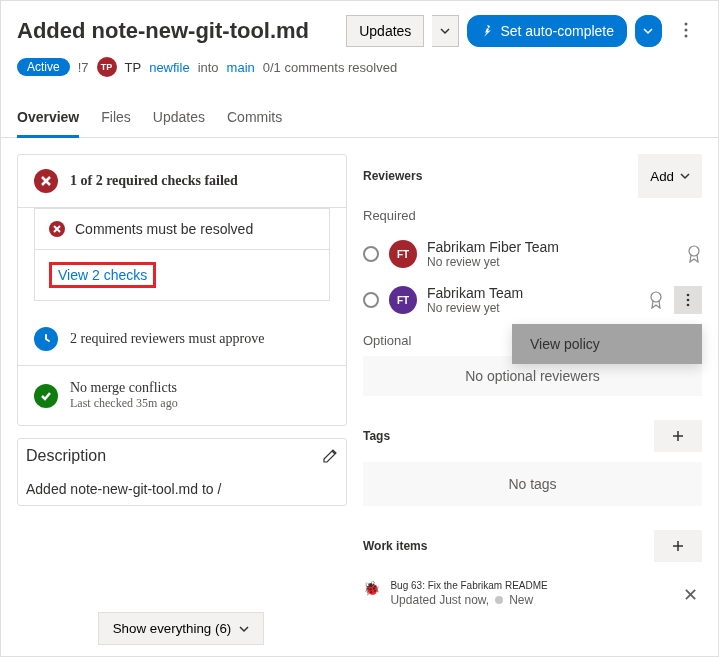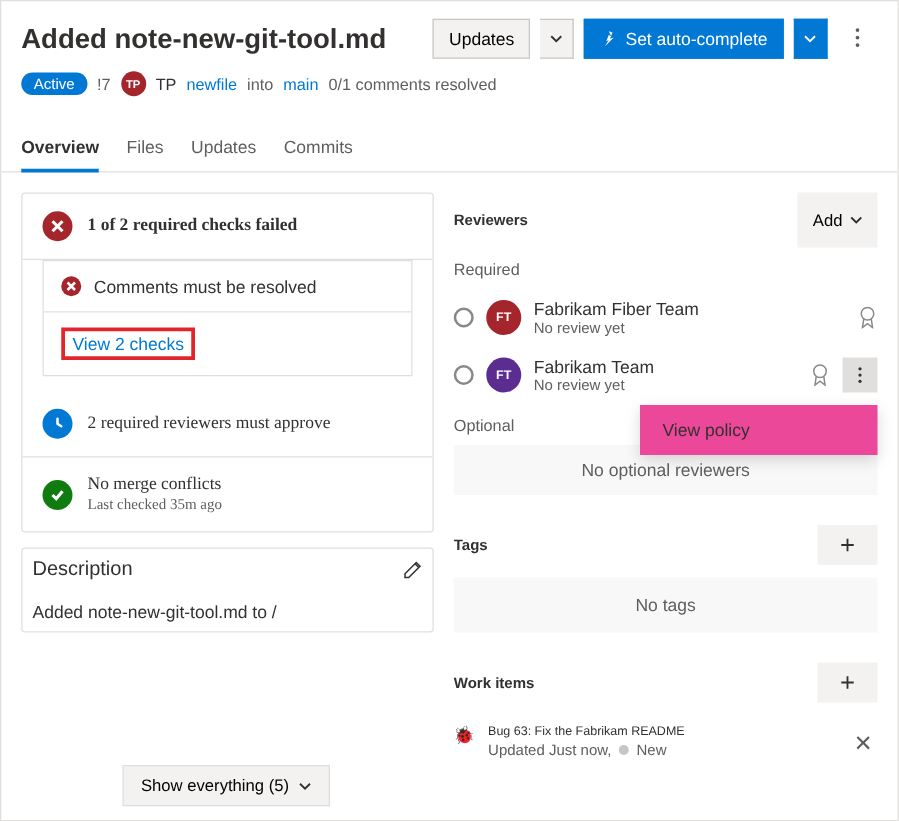--- a/index.html
+++ b/index.html
@@ -2,21 +2,21 @@
 <html><head>
 <meta charset="utf-8">
 <style>
 * { box-sizing: border-box; margin: 0; padding: 0; }
 body { font-family: "Segoe UI", -apple-system, sans-serif; font-size: 14px; color: #323130; background: #fff; width: 719px; height: 657px; overflow: hidden; border: 1px solid #e1dfdd; }
 .header { padding: 14px 16px 8px 16px; }
 .header-top { display: flex; align-items: center; gap: 8px; }
 .title { font-size: 22px; font-weight: 600; flex: 1; }
 .btn { display: inline-flex; align-items: center; gap: 6px; padding: 6px 12px; border: 1px solid #c8c6c4; background: #fff; cursor: pointer; font-size: 14px; height: 32px; }
 .btn-split-right { border-left: none; padding: 6px 8px; }
-.btn-primary { background: #0078d4; color: #fff; border-color: #0078d4; }
+.btn-primary { background: #0078d4; color: #fff; border-color: #0078d4; border-radius: 12px; }
 .btn-gray { background: #f3f2f1; }
 .more-btn { width: 32px; justify-content: center; border: none; background: transparent; }
 .header-meta { display: flex; align-items: center; gap: 8px; margin-top: 10px; font-size: 13px; }
 .badge-active { background: #0078d4; color: #fff; padding: 2px 10px; border-radius: 10px; font-size: 12px; }
 .pr-id { color: #605e5c; }
 .avatar-sm { width: 20px; height: 20px; border-radius: 50%; background: #a4262c; color: #fff; display: inline-flex; align-items: center; justify-content: center; font-size: 9px; font-weight: 600; }
 .link { color: #0078d4; cursor: pointer; }
 .muted { color: #605e5c; }
 .tabs { display: flex; gap: 22px; padding: 0 16px; border-bottom: 1px solid #e1dfdd; margin-top: 14px; }
 .tab { padding: 10px 0; cursor: pointer; color: #605e5c; }
@@ -57,21 +57,21 @@
 .desc-hdr { display: flex; justify-content: space-between; align-items: center; margin-bottom: 16px; }
 .work-item-row { display: flex; align-items: flex-start; gap: 10px; padding: 8px 0; }
 .bug-dot { color: #a4262c; font-size: 14px; }
 .wi-info { flex: 1; }
 .wi-title { font-size: 10px; }
 .wi-sub { font-size: 12px; color: #605e5c; margin-top: 2px; display: flex; align-items: center; gap: 6px; }
 .new-dot { width: 8px; height: 8px; border-radius: 50%; background: #c8c6c4; display: inline-block; }
 .close-x { cursor: pointer; color: #605e5c; font-size: 18px; padding: 4px; }
 .footer { position: absolute; bottom: 0; left: 0; width: 362px; display: flex; justify-content: center; padding: 12px; }
 .show-btn { background: #f3f2f1; border: 1px solid #e1dfdd; padding: 8px 14px; display: inline-flex; align-items: center; gap: 8px; cursor: pointer; }
-.popup-menu { position: absolute; top: 170px; right: 0; background: #ec4899; box-shadow: 0 4px 12px rgba(0,0,0,0.15); padding: 12px 18px; z-index: 10; width: 190px; }
+.popup-menu { position: absolute; top: 170px; right: 0; background: #a3a3a3; box-shadow: 0 4px 12px rgba(0,0,0,0.15); padding: 12px 18px; z-index: 10; width: 190px; }
 .more-dots-active { background: #e1dfdd; width: 28px; height: 28px; display: flex; align-items: center; justify-content: center; cursor: pointer; }
 .sub-muted { font-size: 12px; color: #605e5c; }
 </style>
 </head>
 <body>
 
 <div class="header">
   <div class="header-top">
     <div class="title">Added note-new-git-tool.md</div>
     <button class="btn btn-gray">Updates</button>
@@ -169,21 +169,21 @@
         <div style="font-size:16px">Description</div>
         <svg width="16" height="16" viewBox="0 0 16 16" style="cursor:pointer">
             <path d="M2 14 L2 11 L11 2 L14 5 L5 14 Z M10 3 L13 6" stroke="#323130" stroke-width="1.2" fill="none"></path>
           </svg>
       </div>
       <div>Added note-new-git-tool.md to /</div>
     </div>
 
     <div class="footer">
       <button class="show-btn">
-        <span>Show everything (5)</span>
+        <span>Show everything (6)</span>
         <svg width="10" height="10" viewBox="0 0 10 10">
             <path d="M1 3 L5 7 L9 3" stroke="#323130" stroke-width="1.5" fill="none"></path>
           </svg>
       </button>
     </div>
   </div>
 
   <div class="right-col">
     <div class="section-hdr">
       <div class="section-title">Reviewers</div>

